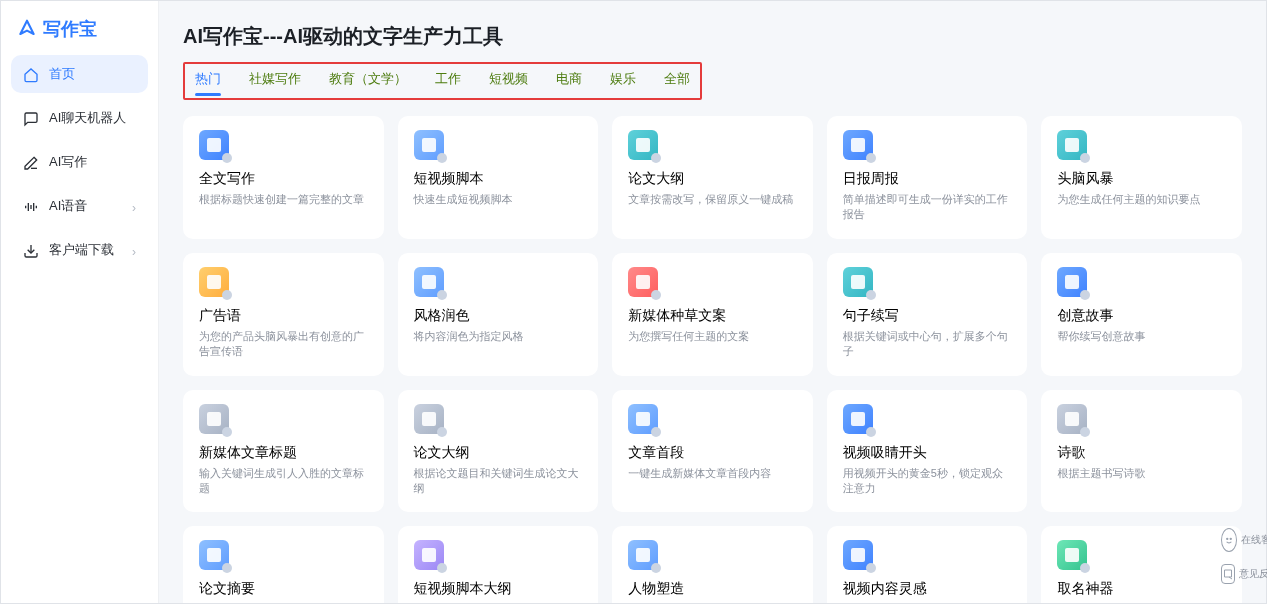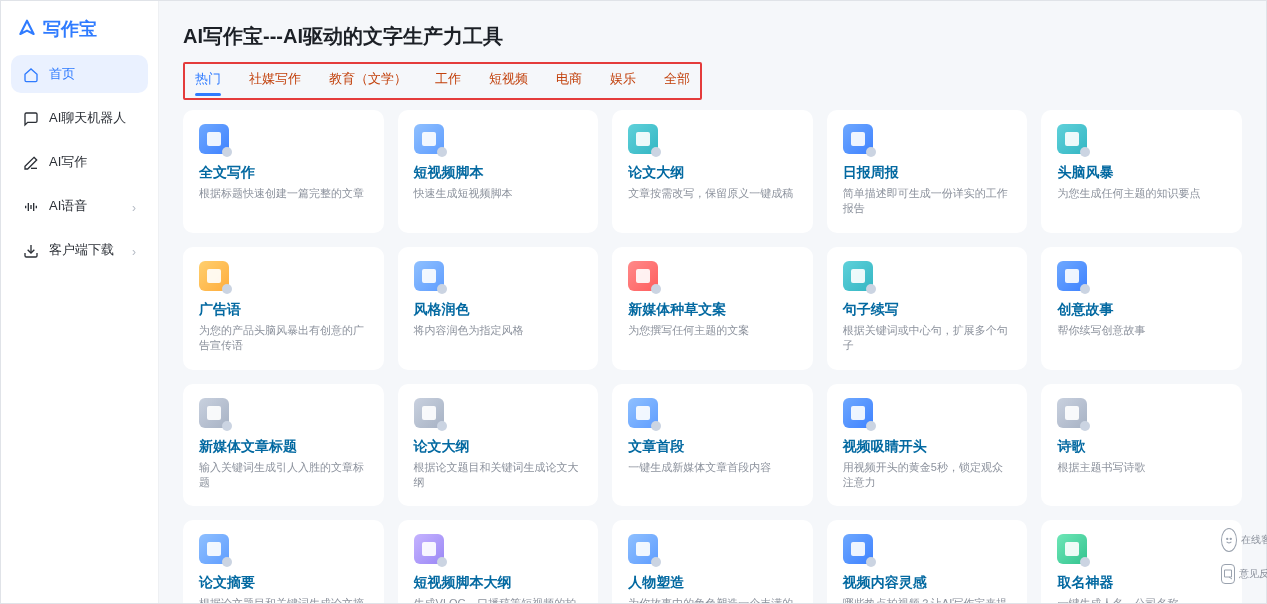--- a/index.html
+++ b/index.html
@@ -80,26 +80,26 @@
       color: #1c2026;
       margin-bottom: 12px;
     }
     .tabs-box {
       border: 2px solid #e43b3b;
       border-radius: 2px;
       padding: 6px 10px 4px 10px;
       display: inline-flex;
       gap: 28px;
       align-items: center;
-      margin-bottom: 10px;
+      margin-bottom: 16px;
       justify-content: center;
     }
     .tab {
       font-size: 13px;
-      color: #c2410c;
+      color: #4d7c0f;
       cursor: pointer;
       padding-bottom: 6px;
       position: relative;
     }
     .tab.active {
       color: #2f7bff;
     }
     .tab.active::after {
       content: "";
       position: absolute;
@@ -135,22 +135,22 @@
       position: absolute;
       right: -3px;
       bottom: -3px;
       width: 10px;
       height: 10px;
       background: #cbd4e2;
       border-radius: 50%;
     }
     .card-title {
       font-size: 14px;
-      font-weight: 700;
-      color: #0369a1;
+      font-weight: 400;
+      color: #000000;
       margin-bottom: 4px;
     }
     .card-desc {
       font-size: 11px;
       color: #8b919c;
       line-height: 1.4;
     }
     .float-tools {
       position: absolute;
       right: 10px;

